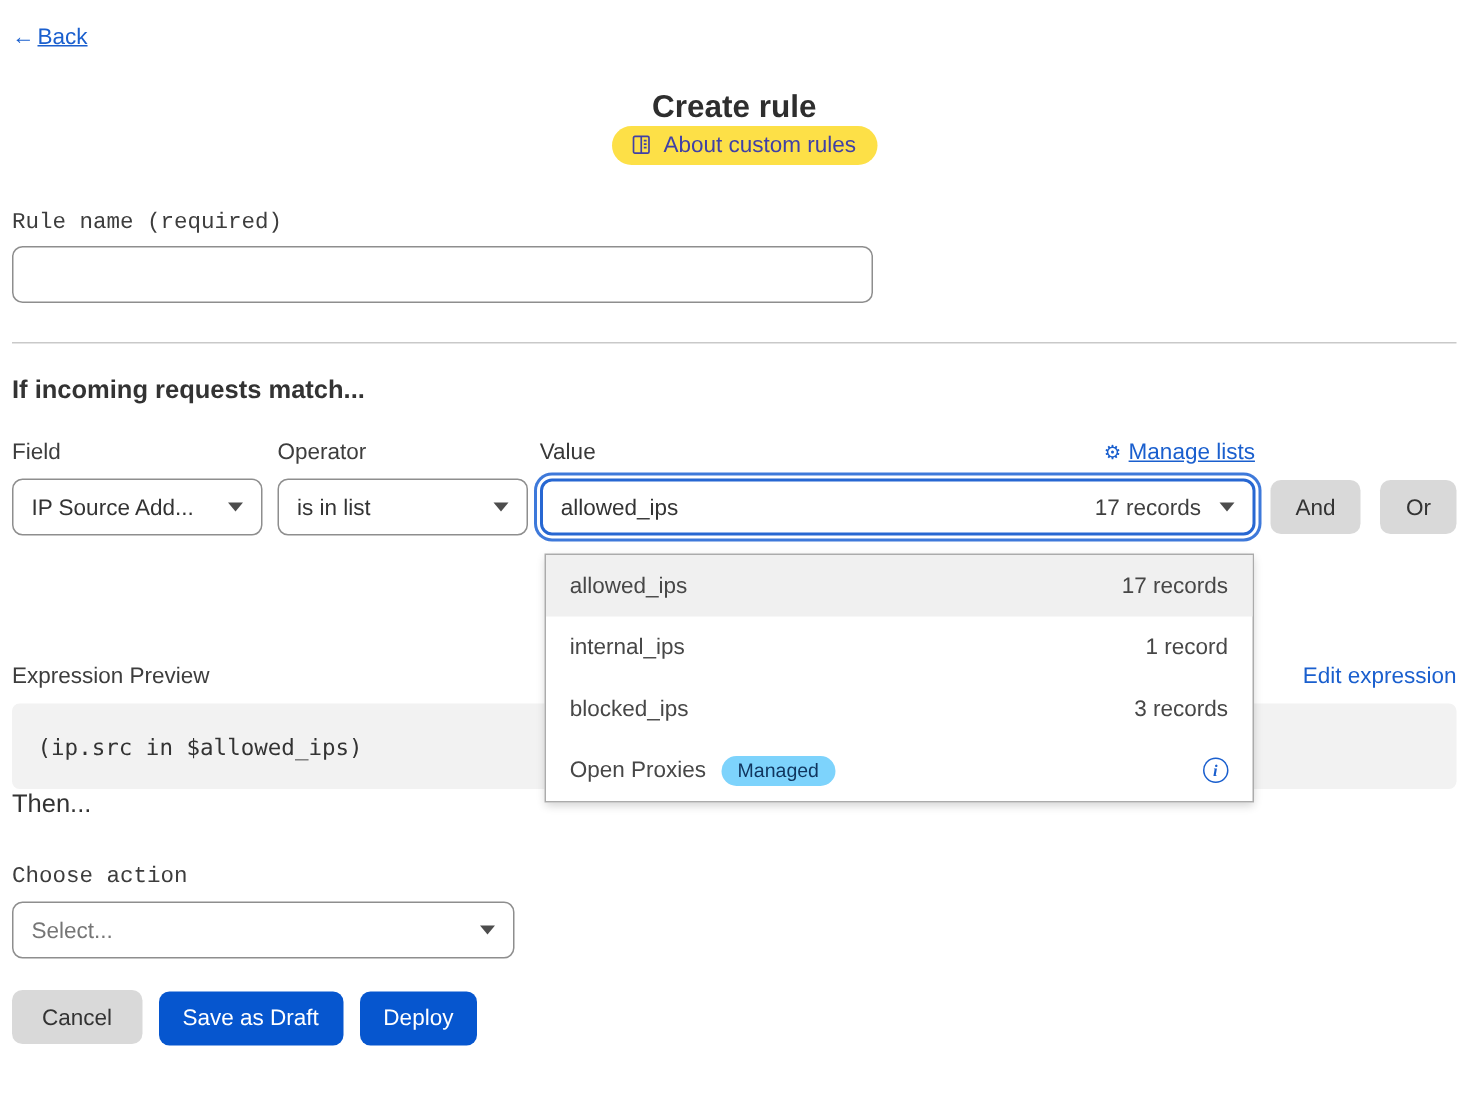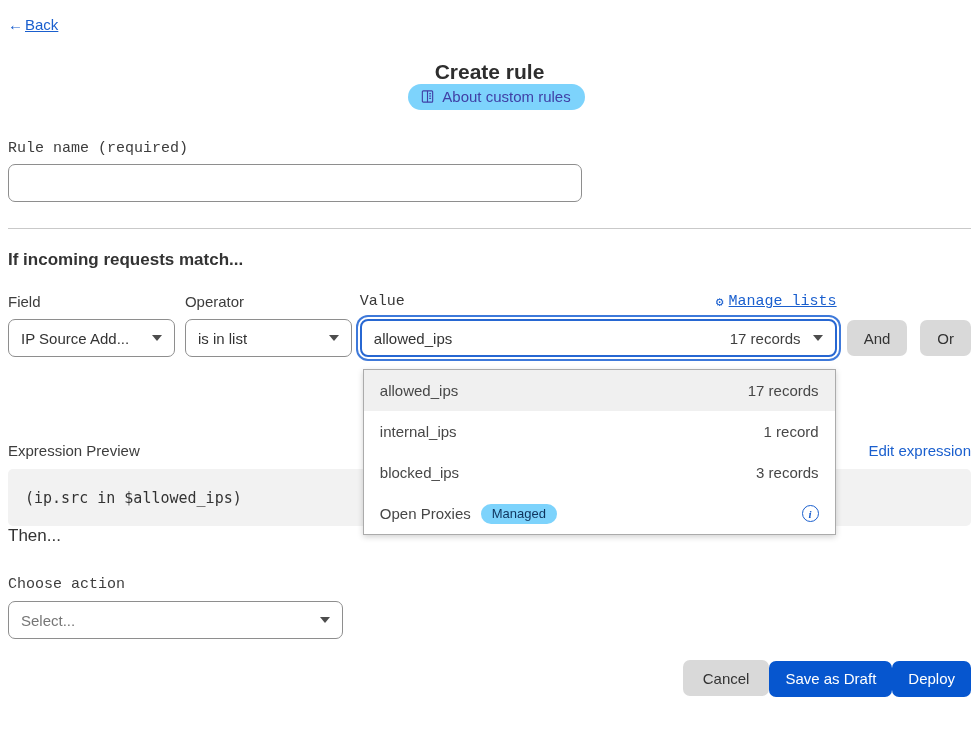--- a/index.html
+++ b/index.html
@@ -19,21 +19,21 @@
 
   .back-row { font-size: 15px; }
   .back-row .arrow { margin-right: 2px; text-decoration: none; }
 
   
   .title-row { display: flex; align-items: center; margin-top: 27px; flex-direction: column; }
   .page-title { font-size: 21px; font-weight: bold; color: #2e2e2e; }
   .about-badge {
     margin-left: 14px;
     display: inline-flex; align-items: center; gap: 7px;
-    background: #7dd3fc; color: #4040a6;
+    background: #fde047; color: #4040a6;
     border-radius: 14px; padding: 4px 14px 5px 12px;
     font-size: 15px; cursor: pointer;
   }
   .about-badge svg { display: block; }
 
   
   .field-label { display: block; margin-top: 30px; margin-bottom: 7px; color: #3d3d3d; font-family: Liberation Mono, monospace; }
   .rule-name-input {
     width: 574px; height: 38px;
     border: 1px solid #8e8e8e; border-radius: 7px;
@@ -47,21 +47,21 @@
 
   .section-heading { margin-top: 21px; font-size: 17px; font-weight: bold; color: #333; }
 
   
   .match-row { display: flex; align-items: flex-end; margin-top: 23px; }
   .col { display: flex; flex-direction: column; }
   .col-field  { width: 167px; margin-right: 10px; }
   .col-op     { width: 167px; margin-right: 8px; }
   .col-value  { width: 477px; position: relative; }
   .col-label { margin-bottom: 9px; color: #3d3d3d; }
-  .value-header { display: flex; justify-content: space-between; align-items: flex-end; margin-bottom: 9px; font-family: Liberation Mono, monospace; }
+  .value-header { display: flex; justify-content: space-between; align-items: flex-end; margin-bottom: 9px; }
   .manage-link { font-size: 15px; display: inline-flex; align-items: center; gap: 5px; }
   .gear { font-size: 13px; text-decoration: none; }
 
   .select {
     height: 38px; border: 1px solid #8e8e8e; border-radius: 7px;
     background: #fff; display: flex; align-items: center;
     padding: 0 12px; cursor: pointer; color: #333; text-align: center;
   }
   .select .chevron {
     width: 0; height: 0; margin-left: auto;
@@ -118,21 +118,21 @@
   .code-block {
     margin-top: 10px; background: #f2f2f2; border-radius: 5px;
     height: 57px; display: flex; align-items: center; padding: 0 17px;
     font-family: "DejaVu Sans Mono", monospace; font-size: 15px; color: #333;
   }
 
   .then-heading { font-size: 17px; font-weight: normal; color: #333; }
   .action-select { width: 335px; margin-top: 8px; }
 
   
-  .footer { display: flex; justify-content: flex-end; align-items: center; margin-top: 21px; }
+  .footer { display: flex; align-items: center; gap: 11px; margin-top: 21px; }
   .blue-btn {
     height: 36px; border: none; border-radius: 7px;
     background: #0656cf; color: #ffffff; font-size: 15px;
     font-family: "Liberation Sans", sans-serif; cursor: pointer;
     padding: 0 16px;
   }
   .cancel-btn { padding: 0 20px; }
 </style>
 </head>
 <body>

